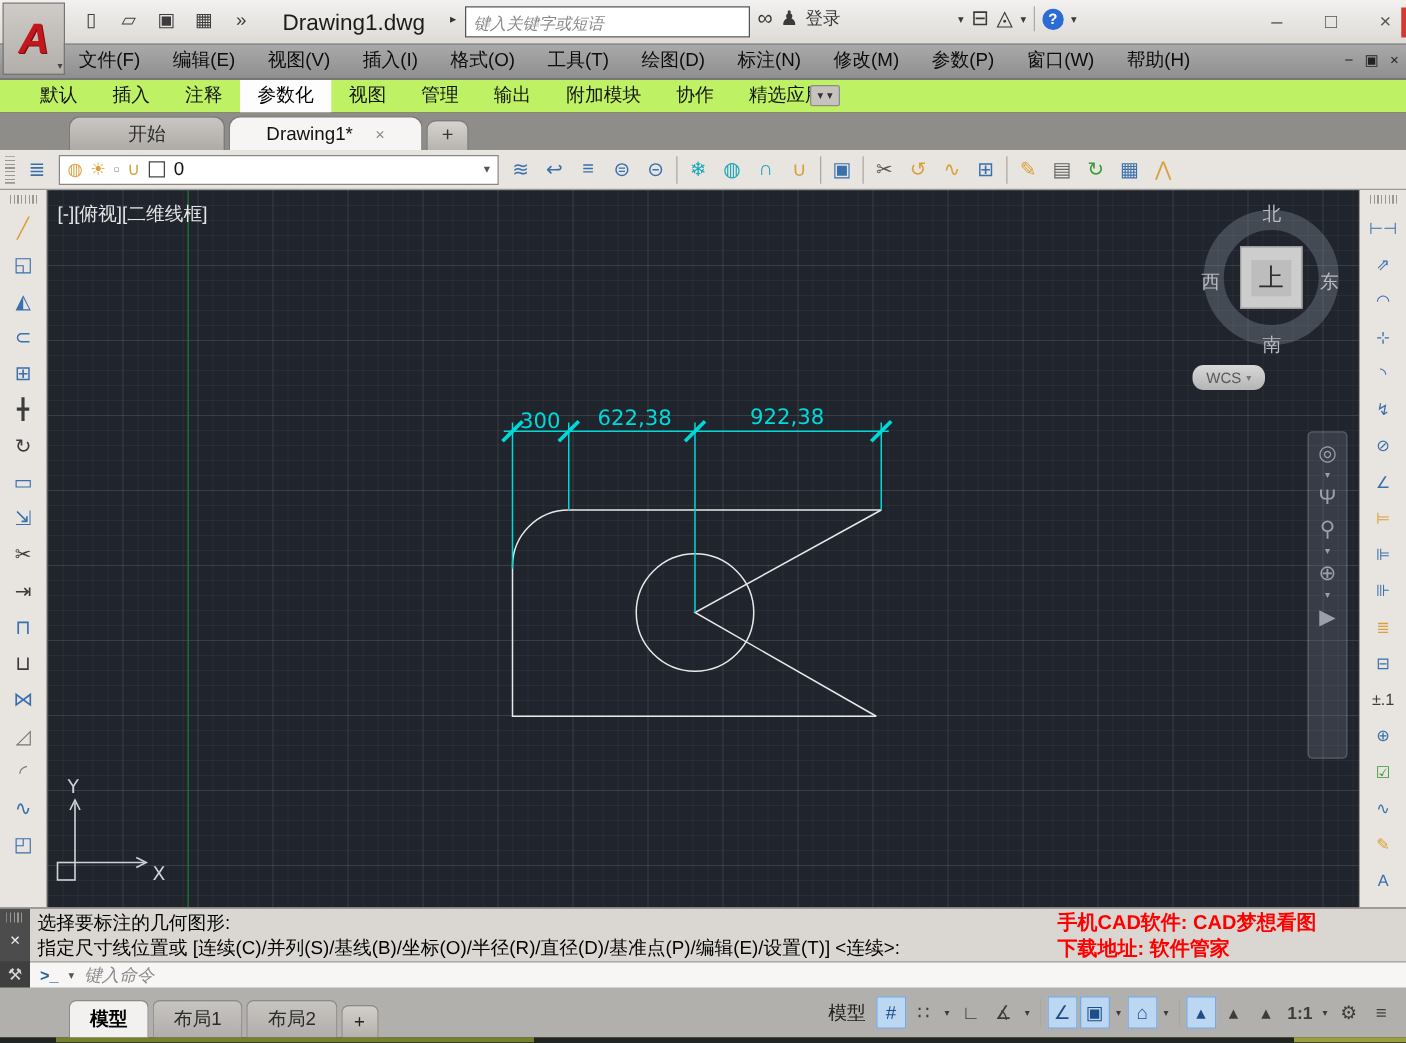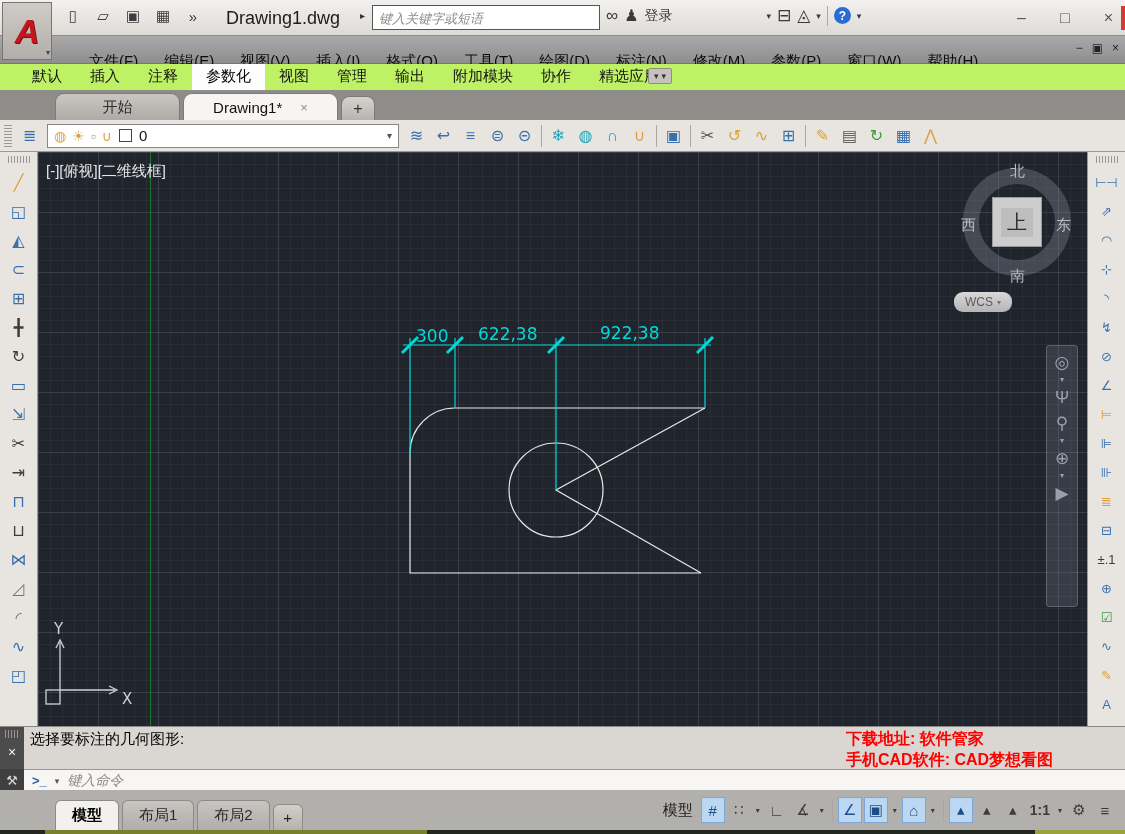--- a/index.html
+++ b/index.html
@@ -21,21 +21,21 @@
     font-size:13px; font-style:italic; color:#8a8a8a; padding:4px 6px; }
   .tb-right { position:absolute; left:606px; top:5px; display:flex; align-items:center; gap:6px; font-size:14px; color:#3a3a3a; }
   .tb-right .sep { width:1px; height:20px; background:#aaa; }
   .help-circle { width:17px; height:17px; border-radius:50%; background:#2b6cd4; color:#fff; font-size:12px; font-weight:bold;
     display:flex; align-items:center; justify-content:center; }
   .winctl { position:absolute; right:12px; top:0; height:36px; display:flex; align-items:center; gap:34px; font-size:16px; color:#555; }
   .red-sliver { position:absolute; right:0; top:6px; width:4px; height:24px; background:#d23b30; }
 
   
   .menubar { top:36px; height:28px; background:linear-gradient(#a9a9a9,#8e8e8e); border-bottom:1px solid #777; }
-  .menubar .items { position:absolute; left:78px; top:0; height:38px; display:flex; align-items:flex-end; gap:4px; }
+  .menubar .items { position:absolute; left:52px; top:0; height:38px; display:flex; align-items:flex-start; gap:4px; }
   .menu-item { font-size:15px; color:#0c0c0c; padding:3px 11px; cursor:default; }
   .menu-winctl { position:absolute; right:6px; top:5px; display:flex; gap:9px; font-size:12px; color:#222; }
 
   
   .ribbonrow { top:64px; height:26px; background:#bef264; }
   .ribbonrow .items { position:absolute; left:18px; bottom:0; display:flex; align-items:flex-end; }
   .ribbon-tab { font-size:15px; color:#151515; padding:3px 14px 4px; }
   .ribbon-tab.active { background:#fdfdfd; color:#000; }
   .ribbon-overflow { position:absolute; left:648px; top:4px; display:flex; align-items:center; gap:3px;
     font-size:9px; color:#333; border:1px solid #8f8c88; background:#c6c3bf; border-radius:2px; padding:2px 5px; }
@@ -399,29 +399,30 @@
 </div>
 
 <div class="row cmd">
   <div class="cmd-rail">
     <div class="hgrip"></div>
     <span class="cmd-close">×</span>
     <div class="cmd-wrench">⚒</div>
   </div>
   <div class="cmd-history">
     <div class="text">选择要标注的几何图形:</div>
+      <div class="text">指定尺寸线位置或 [连续(C)/并列(S)/基线(B)/坐标(O)/半径(R)/直径(D)/基准点(P)/编辑(E)/设置(T)] &lt;连续&gt;:</div>
   </div>
   <div class="cmd-input-row">
     <span class="cmd-prompt">&gt;_</span>
     <span class="cmd-prompt-caret">▾</span>
     <span class="cmd-placeholder">键入命令</span>
   </div>
   <div class="promo">
+      <div class="text" style="color: rgb(255, 0, 0);">手机CAD软件: CAD梦想看图</div>
       <div class="text" style="color: rgb(255, 0, 0);">下载地址:  软件管家</div>
-      <div class="text" style="color: rgb(255, 0, 0);">手机CAD软件: CAD梦想看图</div>
   </div>
 </div>
 
 <div class="row statusbar">
   <div class="layout-tabs">
     <div style="display:flex;align-items:flex-end;">
       <div class="layout-tab active">模型</div>
         <div class="layout-tab">布局1</div>
         <div class="layout-tab">布局2</div>
     </div>

